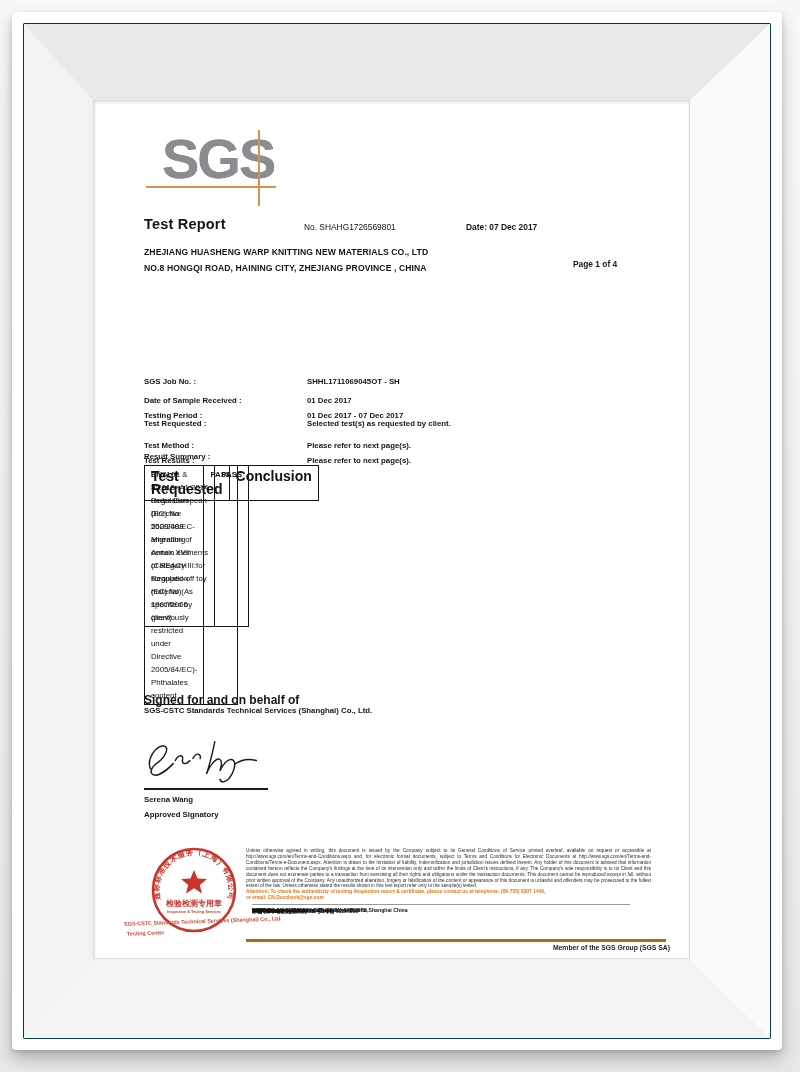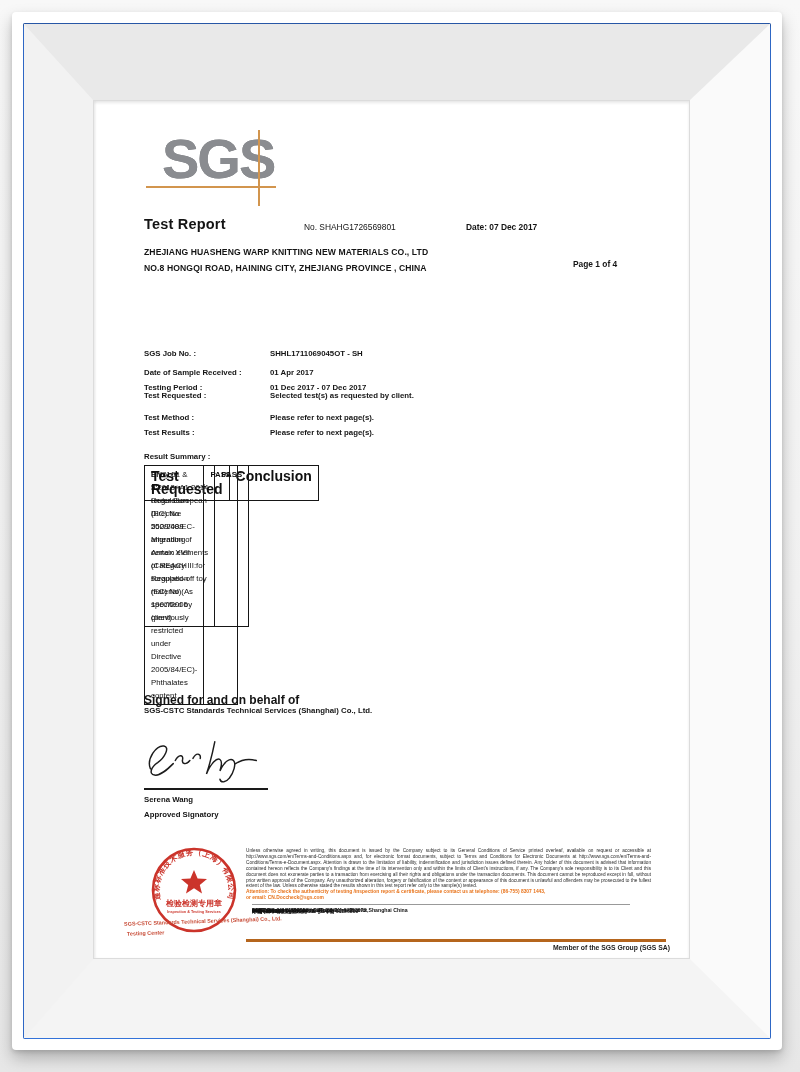--- a/index.html
+++ b/index.html
@@ -1,20 +1,20 @@
 <!DOCTYPE html>
 <html><head>
 <meta charset="utf-8">
 <style>
   html,body{margin:0;padding:0;}
   body{width:800px;height:1072px;font-family:"Liberation Sans",sans-serif;-webkit-font-smoothing:antialiased;}
   .scene{position:relative;width:800px;height:1072px;background:linear-gradient(180deg,#f8f8f8 0%,#f1f1f1 55%,#e7e7e7 100%);overflow:hidden;}
   .frame{position:absolute;left:12px;top:12px;width:770px;height:1038px;background:#fff;border-radius:4px;
          box-shadow:0 8px 16px rgba(0,0,0,.25),0 2px 4px rgba(0,0,0,.12);}
-  .frame-lip{position:absolute;inset:11px;border-radius:2px;background:#3b82f6;
+  .frame-lip{position:absolute;inset:11px;border-radius:2px;background:#0c4a6e;
          box-shadow:inset 0 3px 3px rgba(0,0,0,.30),inset 2px 0 2px rgba(0,0,0,.10),inset -2px 0 2px rgba(0,0,0,.10),inset 0 -1px 1px rgba(0,0,0,.08);}
   .mat{position:absolute;inset:1px;border-style:solid;border-width:77px 81px 80px 70px;
          border-color:#e9e9e9 #fafafa #f4f4f4 #f2f2f2;background:#fff;}
   .paper{position:relative;width:595px;height:857px;background:#fff;outline:1px solid #dcdcdc;
          box-shadow:inset 0 2px 3px rgba(0,0,0,.09),inset 2px 0 2px rgba(0,0,0,.04);color:#141414;}
   .paper *{position:absolute;}
   
   .logo-text{left:68px;top:30px;font-size:56px;font-weight:800;letter-spacing:-2px;color:#8a8c90;
          text-shadow:0 0 .6px rgba(90,92,96,.8);line-height:56px;}
   .logo-hline{left:52px;top:85px;width:130px;height:2px;background:#d2954e;}
@@ -22,21 +22,21 @@
   
   .t-title{left:50px;top:115px;font-size:14.5px;font-weight:800;letter-spacing:.2px;}
   .t-no{left:210px;top:121px;font-size:8.4px;font-weight:400;}
   .t-date{left:372px;top:121px;font-size:8.4px;font-weight:700;}
   .t-page{left:479px;top:121px;font-size:8.4px;font-weight:700;margin-top:37px;}
   .client-name{left:50px;top:146px;font-size:8.6px;font-weight:700;letter-spacing:.1px;}
   .client-addr{left:50px;top:162px;font-size:8.6px;font-weight:700;letter-spacing:.1px;}
   .sample-line{left:50px;top:226px;font-size:7.6px;font-weight:600;}
   
   .frow{left:50px;font-size:7.8px;font-weight:600;white-space:nowrap;}
-  .frow .lbl{position:static;display:inline-block;width:126px;}
+  .frow .lbl{position:static;display:inline-block;width:163px;margin-top:28px;}
   .frow .val{position:static;}
   .f0{top:248px}.f1{top:267px}.f2{top:282px}.f3{top:290px}.f4{top:312px}.f5{top:327px}
   .rsummary{left:50px;top:351px;font-size:7.8px;font-weight:700;}
   
   .rtable{left:50px;top:364px;width:513px;border-collapse:collapse;font-size:7.8px;line-height:13px;color:#101010;}
   .rtable th,.rtable td{position:static;border:1.3px solid #161616;padding:2px 6px;vertical-align:top;}
   .rtable th{font-size:14px;font-weight:800;text-align:left;padding:4px 6px;}
   .rtable .conc{width:100px;text-align:center;}
   .rtable td.conc{font-weight:700;}
   
@@ -77,21 +77,21 @@
           <div class="t-title">Test Report</div>
           <div class="t-no">No. SHAHG1726569801</div>
           <div class="t-date">Date: 07 Dec 2017</div>
           <div class="t-page">Page 1 of 4</div>
 
           <div class="client-name">ZHEJIANG HUASHENG WARP KNITTING NEW MATERIALS CO., LTD</div>
           <div class="client-addr">NO.8 HONGQI ROAD, HAINING CITY, ZHEJIANG PROVINCE , CHINA</div>
 
 
           <div class="frow f0"><span class="lbl">SGS Job No. :</span><span class="val">SHHL1711069045OT - SH</span></div>
-          <div class="frow f1"><span class="lbl">Date of Sample Received :</span><span class="val">01 Apr 2017</span></div>
+          <div class="frow f1"><span class="lbl">Date of Sample Received :</span><span class="val">01 Dec 2017</span></div>
           <div class="frow f2"><span class="lbl">Testing Period :</span><span class="val">01 Dec 2017 - 07 Dec 2017</span></div>
           <div class="frow f3"><span class="lbl">Test Requested :</span><span class="val">Selected test(s) as requested by client.</span></div>
           <div class="frow f4"><span class="lbl">Test Method :</span><span class="val">Please refer to next page(s).</span></div>
           <div class="frow f5"><span class="lbl">Test Results :</span><span class="val">Please refer to next page(s).</span></div>
 
           <div class="rsummary">Result Summary :</div>
 
           <table class="rtable">
             <tbody>
                 <tr>

